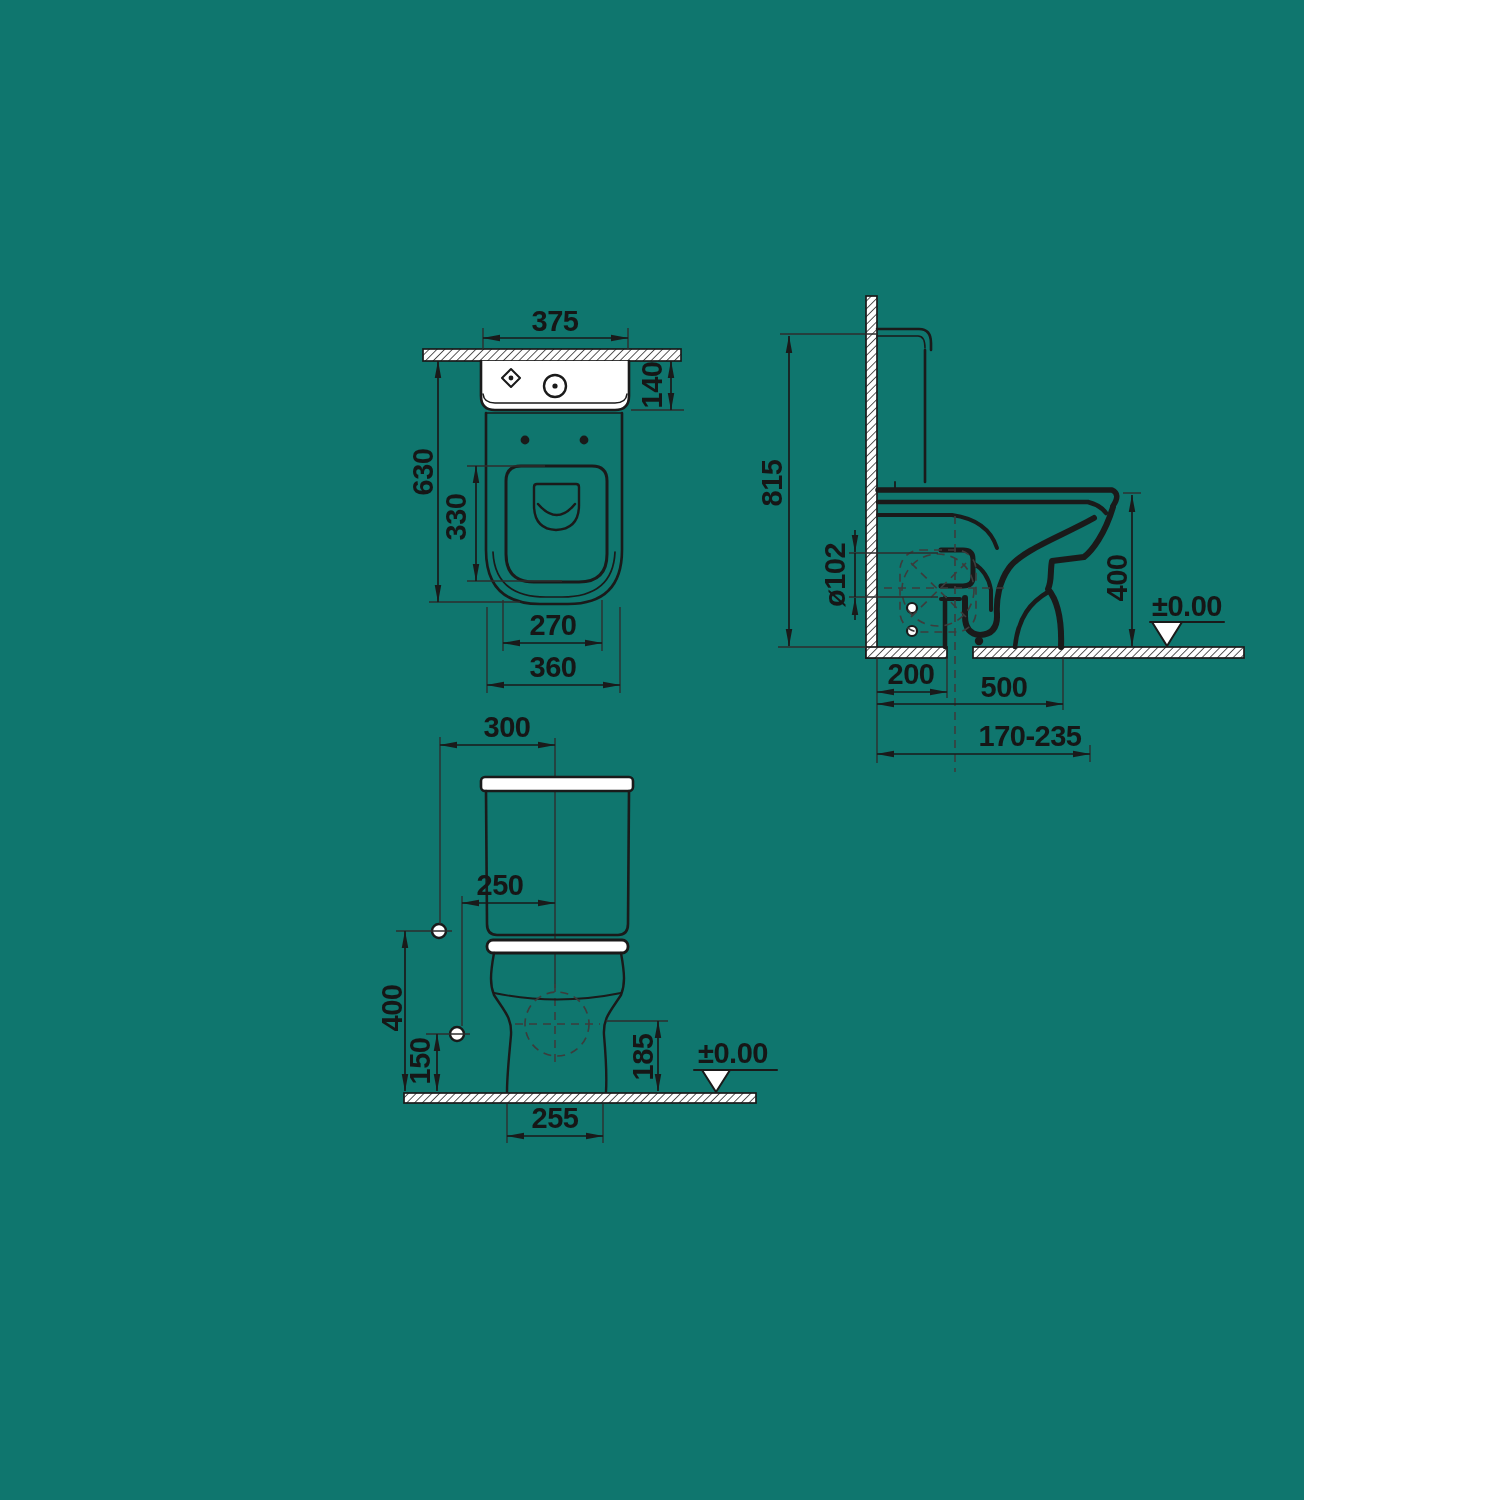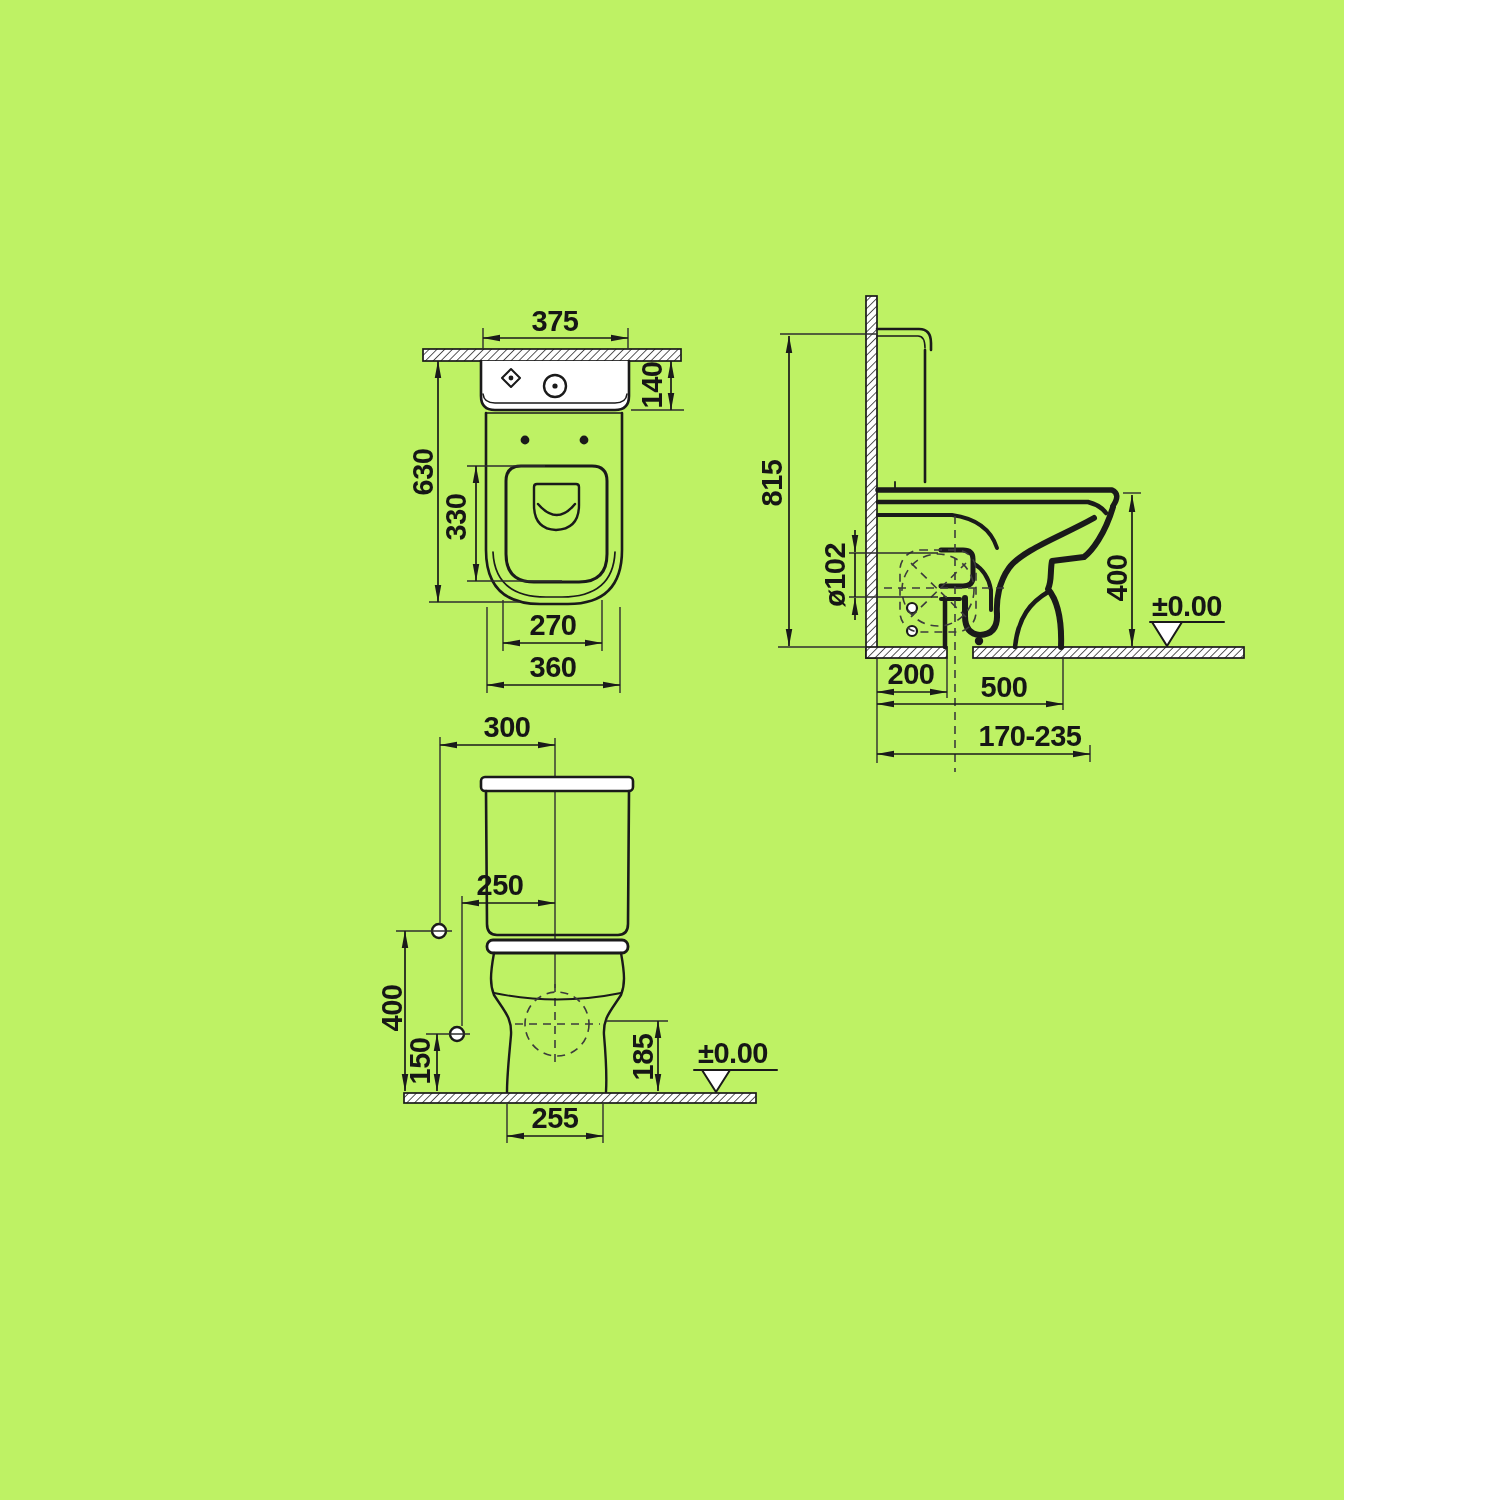--- a/index.html
+++ b/index.html
@@ -1,16 +1,16 @@
 <!DOCTYPE html>
 <html><head>
 <meta charset="utf-8">
 <style>
   html,body{margin:0;padding:0;background:#ffffff;}
-  #stage{position:relative;width:1304px;height:1500px;background:#bef264;overflow:hidden;padding-left:40px;}
+  #stage{position:relative;width:1304px;height:1500px;background:#0f766e;overflow:hidden;}
   svg{position:absolute;inset:0;}
   .ol{stroke:#1a1a1a;fill:none;stroke-linecap:round;stroke-linejoin:round;}
   .fw{fill:#ffffff;}
   .dim{stroke:#1a1a1a;stroke-width:1.7;fill:none;}
   .ext{stroke:#2e2e2e;stroke-width:1.4;fill:none;}
   .dsh{stroke:#3c3c3c;stroke-width:1.6;fill:none;stroke-dasharray:8 6;}
   .hatchband{fill:url(#hatch);stroke:#1a1a1a;stroke-width:1.7;}
   text.lbl{font-family:"Liberation Sans",sans-serif;font-size:29px;font-weight:bold;
            fill:#161616;letter-spacing:-0.5px;}
 </style>

